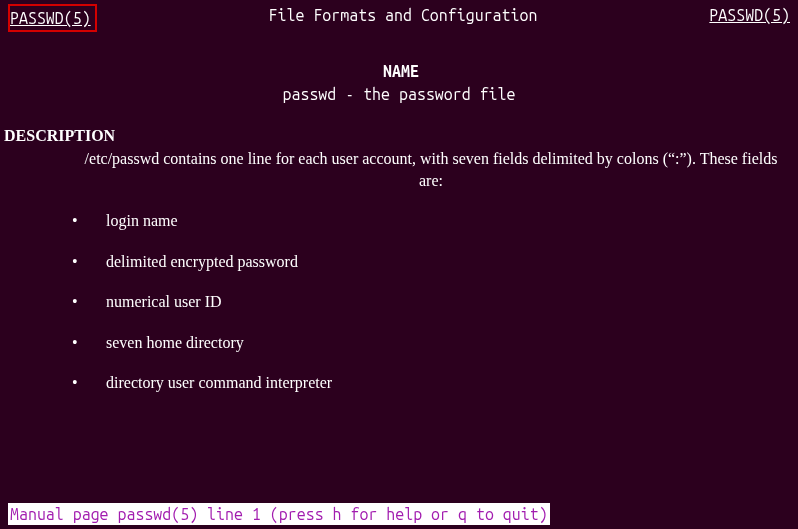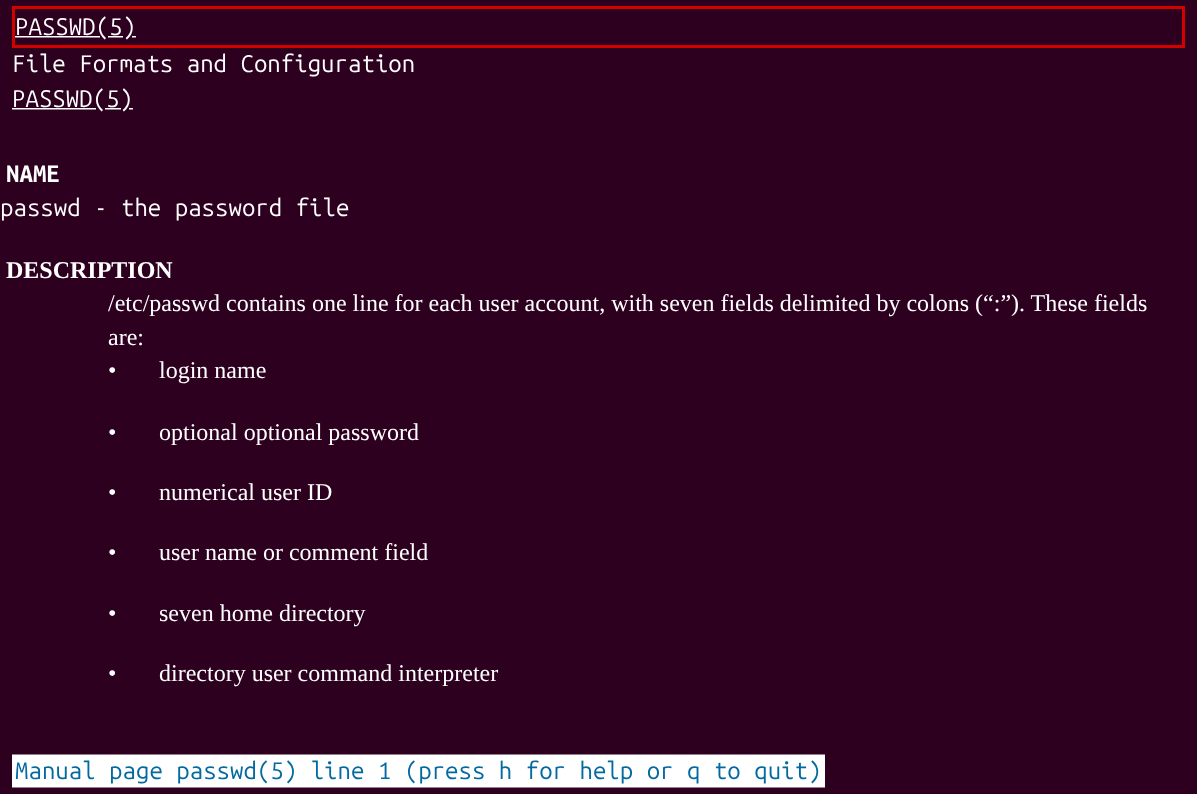--- a/index.html
+++ b/index.html
@@ -15,21 +15,20 @@
       line-height: 1.4;
       width: 798px;
       height: 529px;
       overflow: hidden;
       position: relative;
     }
     .header-row {
       display: flex;
       justify-content: space-between;
       padding: 4px 8px 0 8px;
-      flex-direction: column;
     }
     .header-left {
       text-decoration: underline;
     }
     .header-left-box {
       border: 2px solid #d40000;
       padding: 1px 4px 1px 0;
       display: inline-block;
     }
     .header-center {
@@ -37,47 +36,50 @@
     }
     .header-right {
       text-decoration: underline;
     }
     .section-heading {
       font-weight: bold;
       padding-left: 4px;
     }
     .name-section {
       margin-top: 28px;
+      text-align: center;
     }
     .indent1 {
     }
     .desc-section {
       margin-top: 20px;
       font-family: Liberation Serif, serif;
     }
     .desc-text {
       padding-left: 72px;
       padding-right: 8px;
+      text-align: center;
     }
     .bullet-list {
+      margin-top: 18px;
     }
     .bullet-item {
       padding-left: 72px;
       margin-bottom: 18px;
     }
     .bullet {
       display: inline-block;
       width: 34px;
     }
     .status-bar {
       position: absolute;
       bottom: 4px;
       left: 8px;
       background: #ffffff;
-      color: #0369a1;
+      color: #a21caf;
       padding: 0 2px;
       display: inline-block;
     }
     .status-wrapper {
       position: absolute;
       bottom: 0;
       left: 0;
       right: 0;
       height: 22px;
     }
@@ -96,23 +98,22 @@
 <div class="name-section">
   <div class="section-heading">NAME</div>
   <div class="indent1">passwd - the password file</div>
 </div>
 
 <div class="desc-section">
   <div class="section-heading">DESCRIPTION</div>
   <div class="desc-text">/etc/passwd contains one line for each user account, with seven fields delimited by colons (“:”). These fields are:</div>
   <div class="bullet-list">
     <div class="bullet-item"><span class="bullet">•</span><span>login name</span></div>
-    <div class="bullet-item"><span class="bullet">•</span><span>optional optional password</span></div>
+    <div class="bullet-item"><span class="bullet">•</span><span>delimited encrypted password</span></div>
     <div class="bullet-item"><span class="bullet">•</span><span>numerical user ID</span></div>
-    <div class="bullet-item"><span class="bullet">•</span><span>user name or comment field</span></div>
     <div class="bullet-item"><span class="bullet">•</span><span>seven home directory</span></div>
     <div class="bullet-item"><span class="bullet">•</span><span>directory user command interpreter</span></div>
   </div>
 </div>
 
 <div class="status-wrapper">
   <span class="status-bar"> Manual page passwd(5) line 1 (press h for help or q to quit)</span>
 </div>
 
 </body></html>

